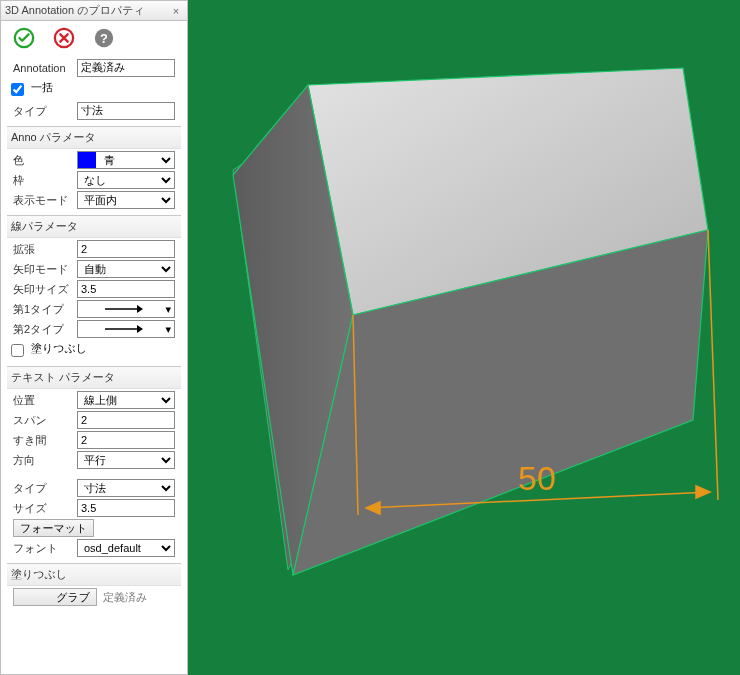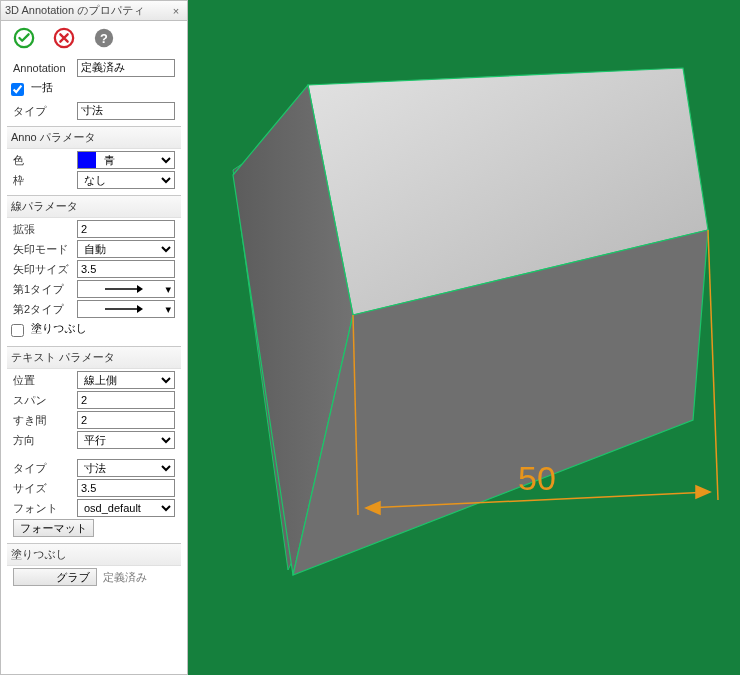--- a/index.html
+++ b/index.html
@@ -140,20 +140,24 @@
 
     <div class="section-head">Anno パラメータ</div>
     <div class="row">
       <span class="label">色</span>
       <select style="color: rgb(0, 0, 0); background: linear-gradient(to right, rgb(0, 0, 255) 0px, rgb(0, 0, 255) 18px, rgb(255, 255, 255) 18px); padding-left: 22px;"><option style="color: rgb(0, 0, 255);">青</option></select>
     </div>
     <div class="row">
       <span class="label">枠</span>
       <select><option>なし</option></select>
     </div>
+    <div class="row">
+      <span class="label">表示モード</span>
+      <select><option>平面内</option></select>
+    </div>
 
     <div class="section-head">線パラメータ</div>
     <div class="row">
       <span class="label">拡張</span>
       <input type="text" value="2" style="">
     </div>
     <div class="row">
       <span class="label">矢印モード</span>
       <select><option>自動</option></select>
     </div>
@@ -210,25 +214,25 @@
     <div style="height:6px"></div>
     <div class="row">
       <span class="label">タイプ</span>
       <select><option>寸法</option></select>
     </div>
     <div class="row">
       <span class="label">サイズ</span>
       <input type="text" value="3.5" style="">
     </div>
     <div class="row">
+      <button class="btn-small">フォーマット</button>
+    </div>
+    <div class="row">
       <span class="label">フォント</span>
       <select><option>osd_default</option></select>
-    </div>
-    <div class="row">
-      <button class="btn-small">フォーマット</button>
     </div>
 
     <div class="section-head">塗りつぶし</div>
     <div class="row">
       <button class="btn-small btn-wide">グラブ</button>
       <span style="color:#777;">定義済み</span>
     </div>
 
   </div>
 </div>

